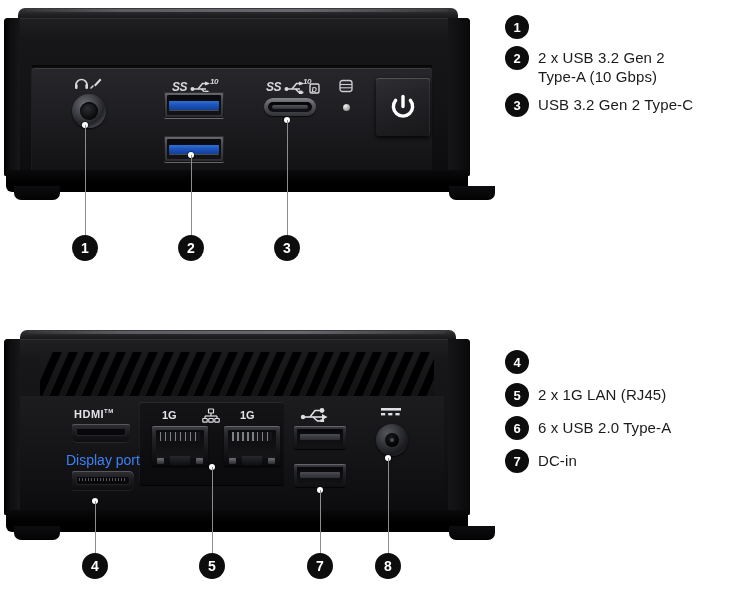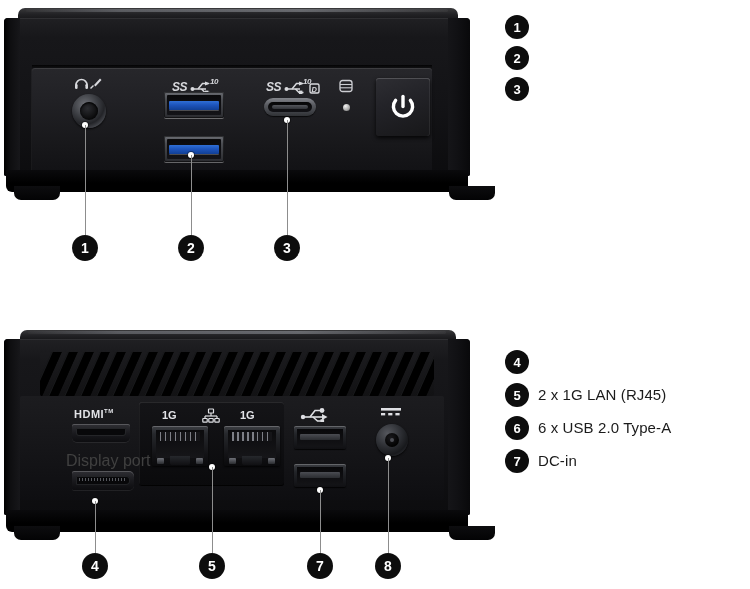--- a/index.html
+++ b/index.html
@@ -266,21 +266,21 @@
   }
 
   
   .silk{
     position:absolute;color:#d8d9dd;
     font-family:"Liberation Sans", sans-serif;
     user-select:none;white-space:nowrap;
   }
   .ss-label{font-size:11px;font-weight:bold;font-style:italic;letter-spacing:-.5px;}
   .hdmi-text{font-size:11px;font-weight:bold;letter-spacing:.5px;color:#e2e3e7;}
-  .dp-text{font-size:16px;color:#404040;}
+  .dp-text{font-size:14px;color:#3b82f6;}
   .gig-text{font-size:11px;font-weight:bold;color:#e3e4e8;}
 
   
   .callout-line{position:absolute;width:1px;background:#8d8d8d;}
   .anchor-dot{position:absolute;width:6px;height:6px;border-radius:50%;background:#fff;
               box-shadow:0 0 0 1px rgba(0,0,0,.35);}
   .badge{
     position:absolute;width:26px;height:26px;border-radius:50%;
     background:#0d0d0d;color:#fff;
     font-size:14px;font-weight:bold;
@@ -532,23 +532,26 @@
   <div class="badge" style="left:199px;top:553px;">5</div>
   <div class="badge" style="left:307px;top:553px;">7</div>
   <div class="badge" style="left:375px;top:553px;">8</div>
 
   <div class="legend" id="legend-front">
     <div class="legend-row">
       <div class="legend-badge">1</div>
     </div>
     <div class="legend-row">
       <div class="legend-badge">2</div>
+      <div class="legend-text" style="white-space:pre-line;">2 x USB 3.2 Gen 2
+Type-A (10 Gbps)</div>
     </div>
     <div class="legend-row">
       <div class="legend-badge">3</div>
+      <div class="legend-text">USB 3.2 Gen 2 Type-C</div>
     </div>
   </div>
 
   <div class="legend" id="legend-rear">
     <div class="legend-row">
       <div class="legend-badge">4</div>
     </div>
     <div class="legend-row">
       <div class="legend-badge">5</div>
       <div class="legend-text">2 x 1G LAN (RJ45)</div>

